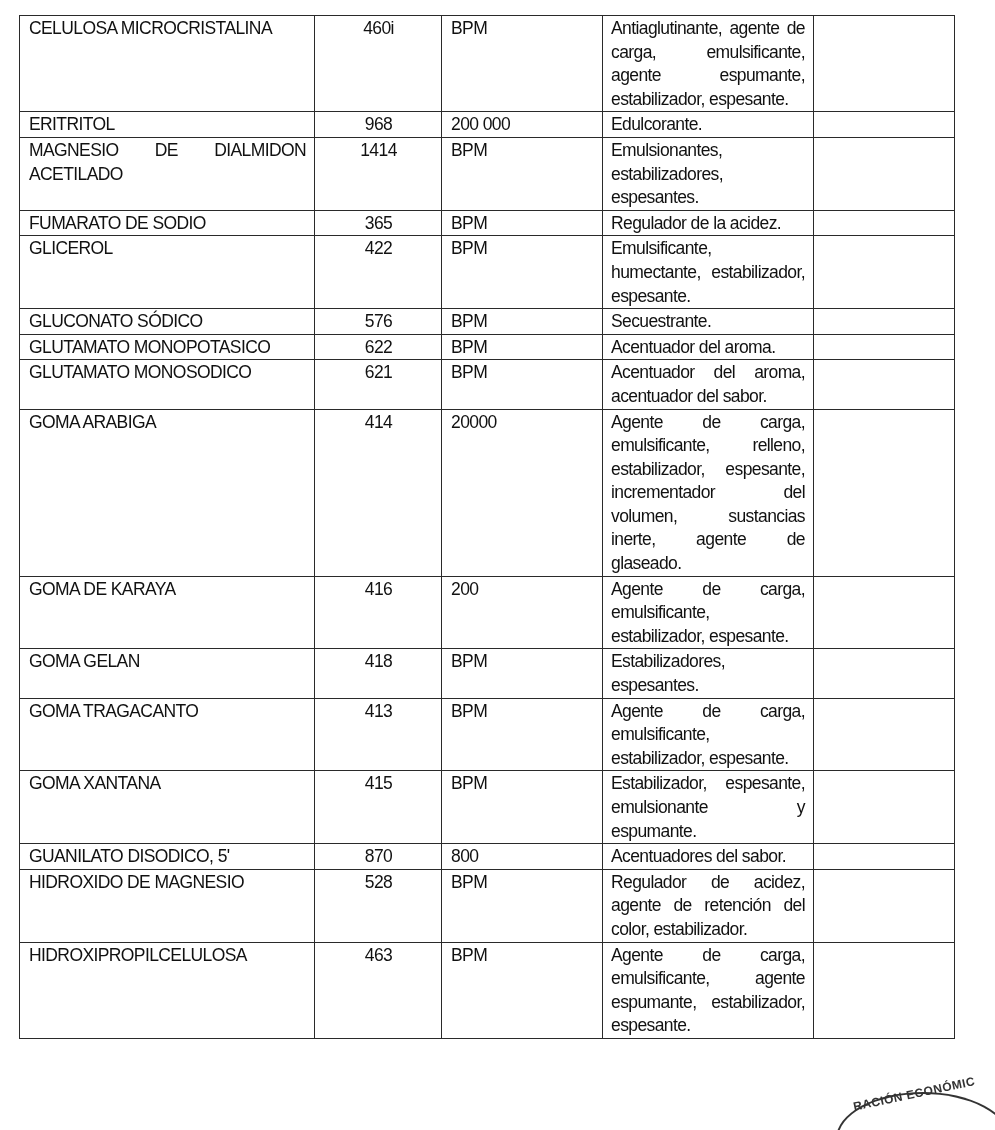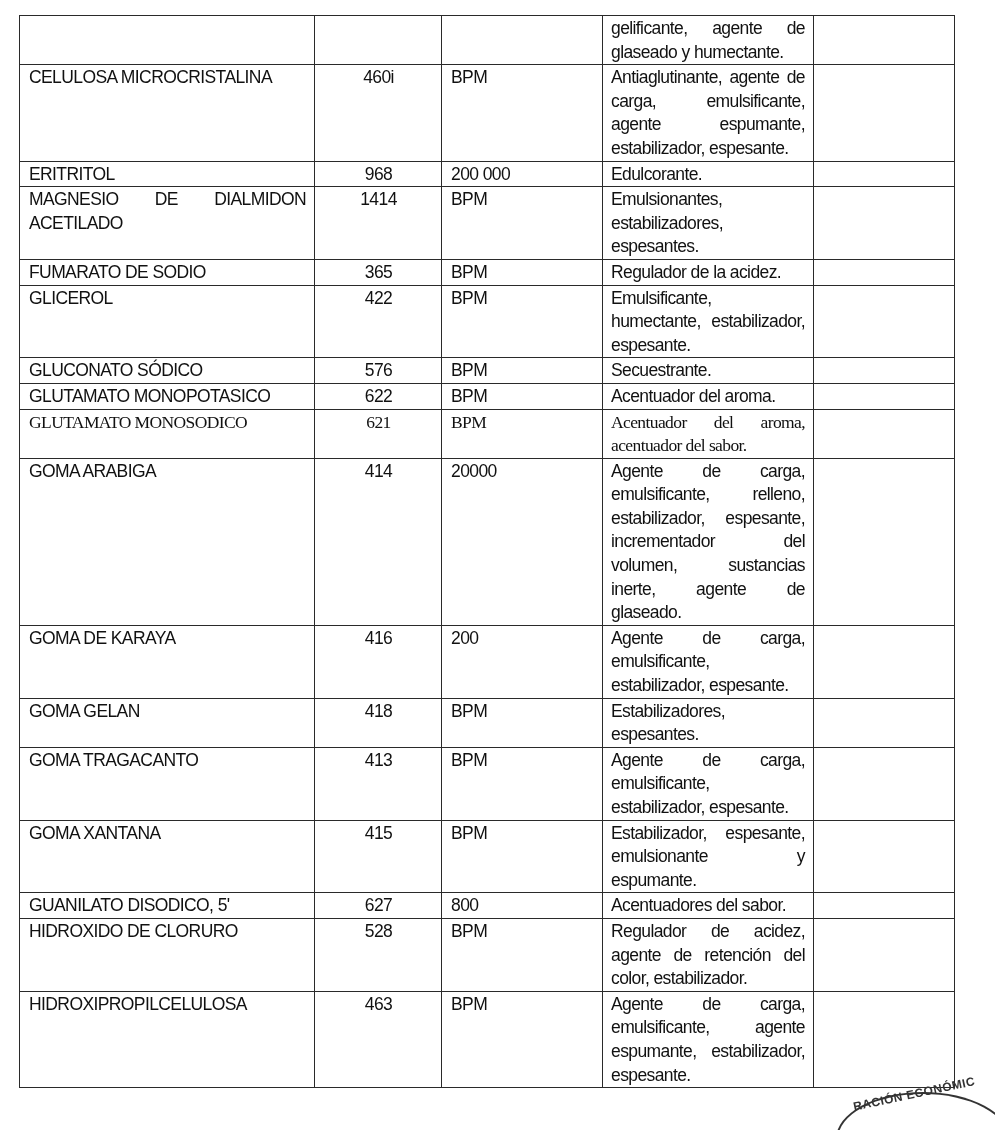--- a/index.html
+++ b/index.html
@@ -62,27 +62,20 @@
       transform: rotate(-12deg);
       transform-origin: left top;
       white-space: nowrap;
     }
   </style>
 </head>
 <body>
 
 <table id="doc-table">
   <tbody id="table-body">
-      <tr style="height: 49px;">
-        <td class="c-name"></td>
-        <td class="c-ins"></td>
-        <td class="c-max"></td>
-        <td class="c-fn">gelificante, agente de glaseado y humectante.</td>
-        <td class="c-obs"></td>
-      </tr>
       <tr style="height: 95px;">
         <td class="c-name">CELULOSA MICROCRISTALINA</td>
         <td class="c-ins">460i</td>
         <td class="c-max">BPM</td>
         <td class="c-fn">Antiaglutinante, agente de carga, emulsificante, agente espumante, estabilizador, espesante.</td>
         <td class="c-obs"></td>
       </tr>
       <tr style="height: 24px;">
         <td class="c-name">ERITRITOL</td>
         <td class="c-ins">968</td>
@@ -118,21 +111,21 @@
         <td class="c-fn">Secuestrante.</td>
         <td class="c-obs"></td>
       </tr>
       <tr style="height: 24px;">
         <td class="c-name">GLUTAMATO MONOPOTASICO</td>
         <td class="c-ins">622</td>
         <td class="c-max">BPM</td>
         <td class="c-fn">Acentuador del aroma.</td>
         <td class="c-obs"></td>
       </tr>
-      <tr style="height: 48px; font-family: Liberation Serif, serif;">
+      <tr style="height: 48px;">
         <td class="c-name">GLUTAMATO MONOSODICO</td>
         <td class="c-ins">621</td>
         <td class="c-max">BPM</td>
         <td class="c-fn">Acentuador del aroma, acentuador del sabor.</td>
         <td class="c-obs"></td>
       </tr>
       <tr style="height: 163px;">
         <td class="c-name">GOMA ARABIGA</td>
         <td class="c-ins">414</td>
         <td class="c-max">20000</td>
@@ -162,27 +155,27 @@
       </tr>
       <tr style="height: 70px;">
         <td class="c-name">GOMA XANTANA</td>
         <td class="c-ins">415</td>
         <td class="c-max">BPM</td>
         <td class="c-fn">Estabilizador, espesante, emulsionante y espumante.</td>
         <td class="c-obs"></td>
       </tr>
       <tr style="height: 24px;">
         <td class="c-name">GUANILATO DISODICO, 5'</td>
-        <td class="c-ins">627</td>
+        <td class="c-ins">870</td>
         <td class="c-max">800</td>
         <td class="c-fn">Acentuadores del sabor.</td>
         <td class="c-obs"></td>
       </tr>
       <tr style="height: 72px;">
-        <td class="c-name">HIDROXIDO DE CLORURO</td>
+        <td class="c-name">HIDROXIDO DE MAGNESIO</td>
         <td class="c-ins">528</td>
         <td class="c-max">BPM</td>
         <td class="c-fn">Regulador de acidez, agente de retención del color, estabilizador.</td>
         <td class="c-obs"></td>
       </tr>
       <tr style="height: 92px;">
         <td class="c-name">HIDROXIPROPILCELULOSA</td>
         <td class="c-ins">463</td>
         <td class="c-max">BPM</td>
         <td class="c-fn">Agente de carga, emulsificante, agente espumante, estabilizador, espesante.</td>

